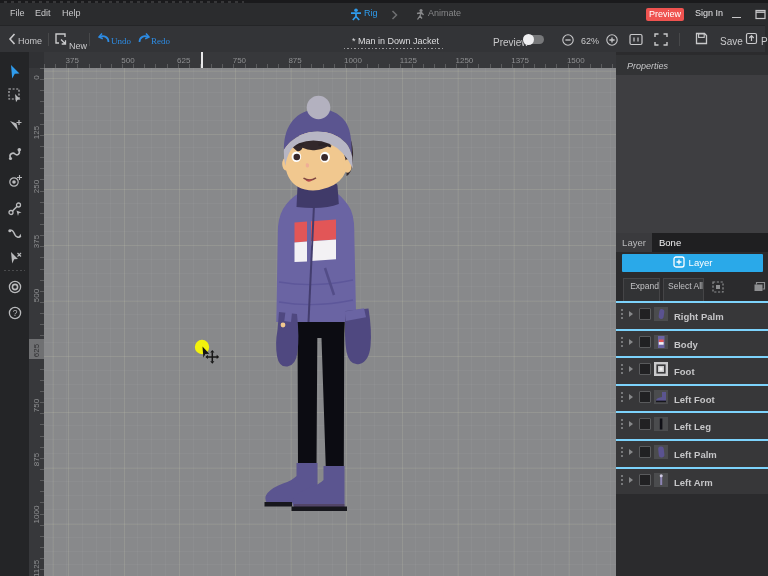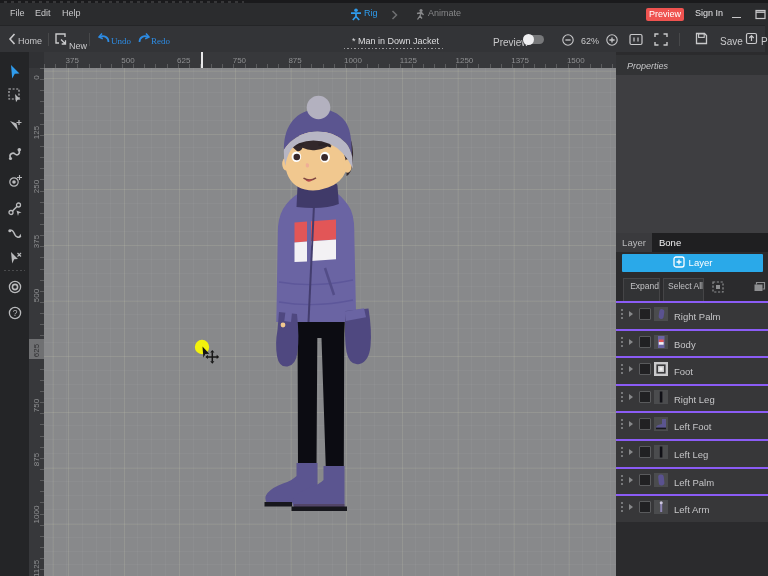--- a/index.html
+++ b/index.html
@@ -44,21 +44,21 @@
 #propbody { position:absolute; left:0; top:23px; width:152px; height:158px; background:#3e3e41; }
 #tabbar { position:absolute; left:0; top:181px; width:152px; height:19px; background:#1f1f21; }
 #tab-layer { position:absolute; left:0; top:0; width:36px; height:19px; background:#3a3a3d; color:#b9b9bb;
   text-align:center; line-height:19px; font-size:9.5px; }
 #tab-bone { position:absolute; left:43px; top:0; color:#f0f0f2; font-size:9.5px; line-height:19px; font-weight:normal; }
 #layerbtn { position:absolute; left:6px; top:202px; width:141px; height:18px; background:#2aa9e9;
   color:#fff; text-align:center; line-height:18px; border-radius:1px; font-size:9.5px; }
 .smallbtn { position:absolute; top:226px; height:35px; background:#323335; border:1px solid #454547;
   color:#c2c2c4; font-size:8.5px; text-align:right; line-height:15px; white-space:nowrap; }
 #rows { position:absolute; left:0; top:249px; width:152px; height:275px; overflow:hidden; }
-.row { position:relative; width:152px; height:27.6px; background:#373739; border-top:2px solid #8b5cf6; }
+.row { position:relative; width:152px; height:27.6px; background:#373739; border-top:2px solid #7dd3fc;font-weight:bold; }
 .row .dots { position:absolute; left:5px; top:6px; width:2px; height:12px;
   background:repeating-linear-gradient(180deg,#77787a 0 2px,transparent 2px 4px); }
 .row .arr { position:absolute; left:13px; top:8px; width:0; height:0;
   border-left:4px solid #87888a; border-top:3.5px solid transparent; border-bottom:3.5px solid transparent; }
 .row .cb { position:absolute; left:23px; top:5px; width:12px; height:12px; background:#212123;
   border:1.5px solid #5a5b5d; border-radius:1px; }
 .row .thumb { position:absolute; left:38px; top:4px; width:14px; height:14px; background:#4b4c4e; overflow:hidden; }
 .row .nm { position:absolute; left:58px; top:8px; color:#c6c6c8; white-space:nowrap; font-size:9.5px; }
 </style></head>
 <body>
@@ -344,29 +344,20 @@
               <rect x="3.2" y="3.2" width="7.6" height="7.6" fill="none" stroke="#3a3a3c" stroke-width="1.6"></rect>
               <rect x="5.4" y="5.4" width="3.2" height="3.2" fill="#efefef"></rect>
             </svg></div>
           <span class="nm">Foot</span>
         </div>
         <div class="row">
           <div class="dots"></div>
           <div class="arr"></div>
           <div class="cb"></div>
           <div class="thumb"><svg width="14" height="14">
-              <rect x="5.8" y="1.5" width="2.6" height="11" fill="#101016"></rect>
-            </svg></div>
-          <span class="nm">Right Leg</span>
-        </div>
-        <div class="row">
-          <div class="dots"></div>
-          <div class="arr"></div>
-          <div class="cb"></div>
-          <div class="thumb"><svg width="14" height="14">
               <path d="M8 2 L12 2 L12 11 L2 11 Q2 8.5 5 7.8 L8 7 Z" fill="#5b5590"></path>
               <rect x="2" y="10.6" width="10" height="1.6" fill="#17171d"></rect>
             </svg></div>
           <span class="nm">Left Foot</span>
         </div>
         <div class="row">
           <div class="dots"></div>
           <div class="arr"></div>
           <div class="cb"></div>
           <div class="thumb"><svg width="14" height="14">

